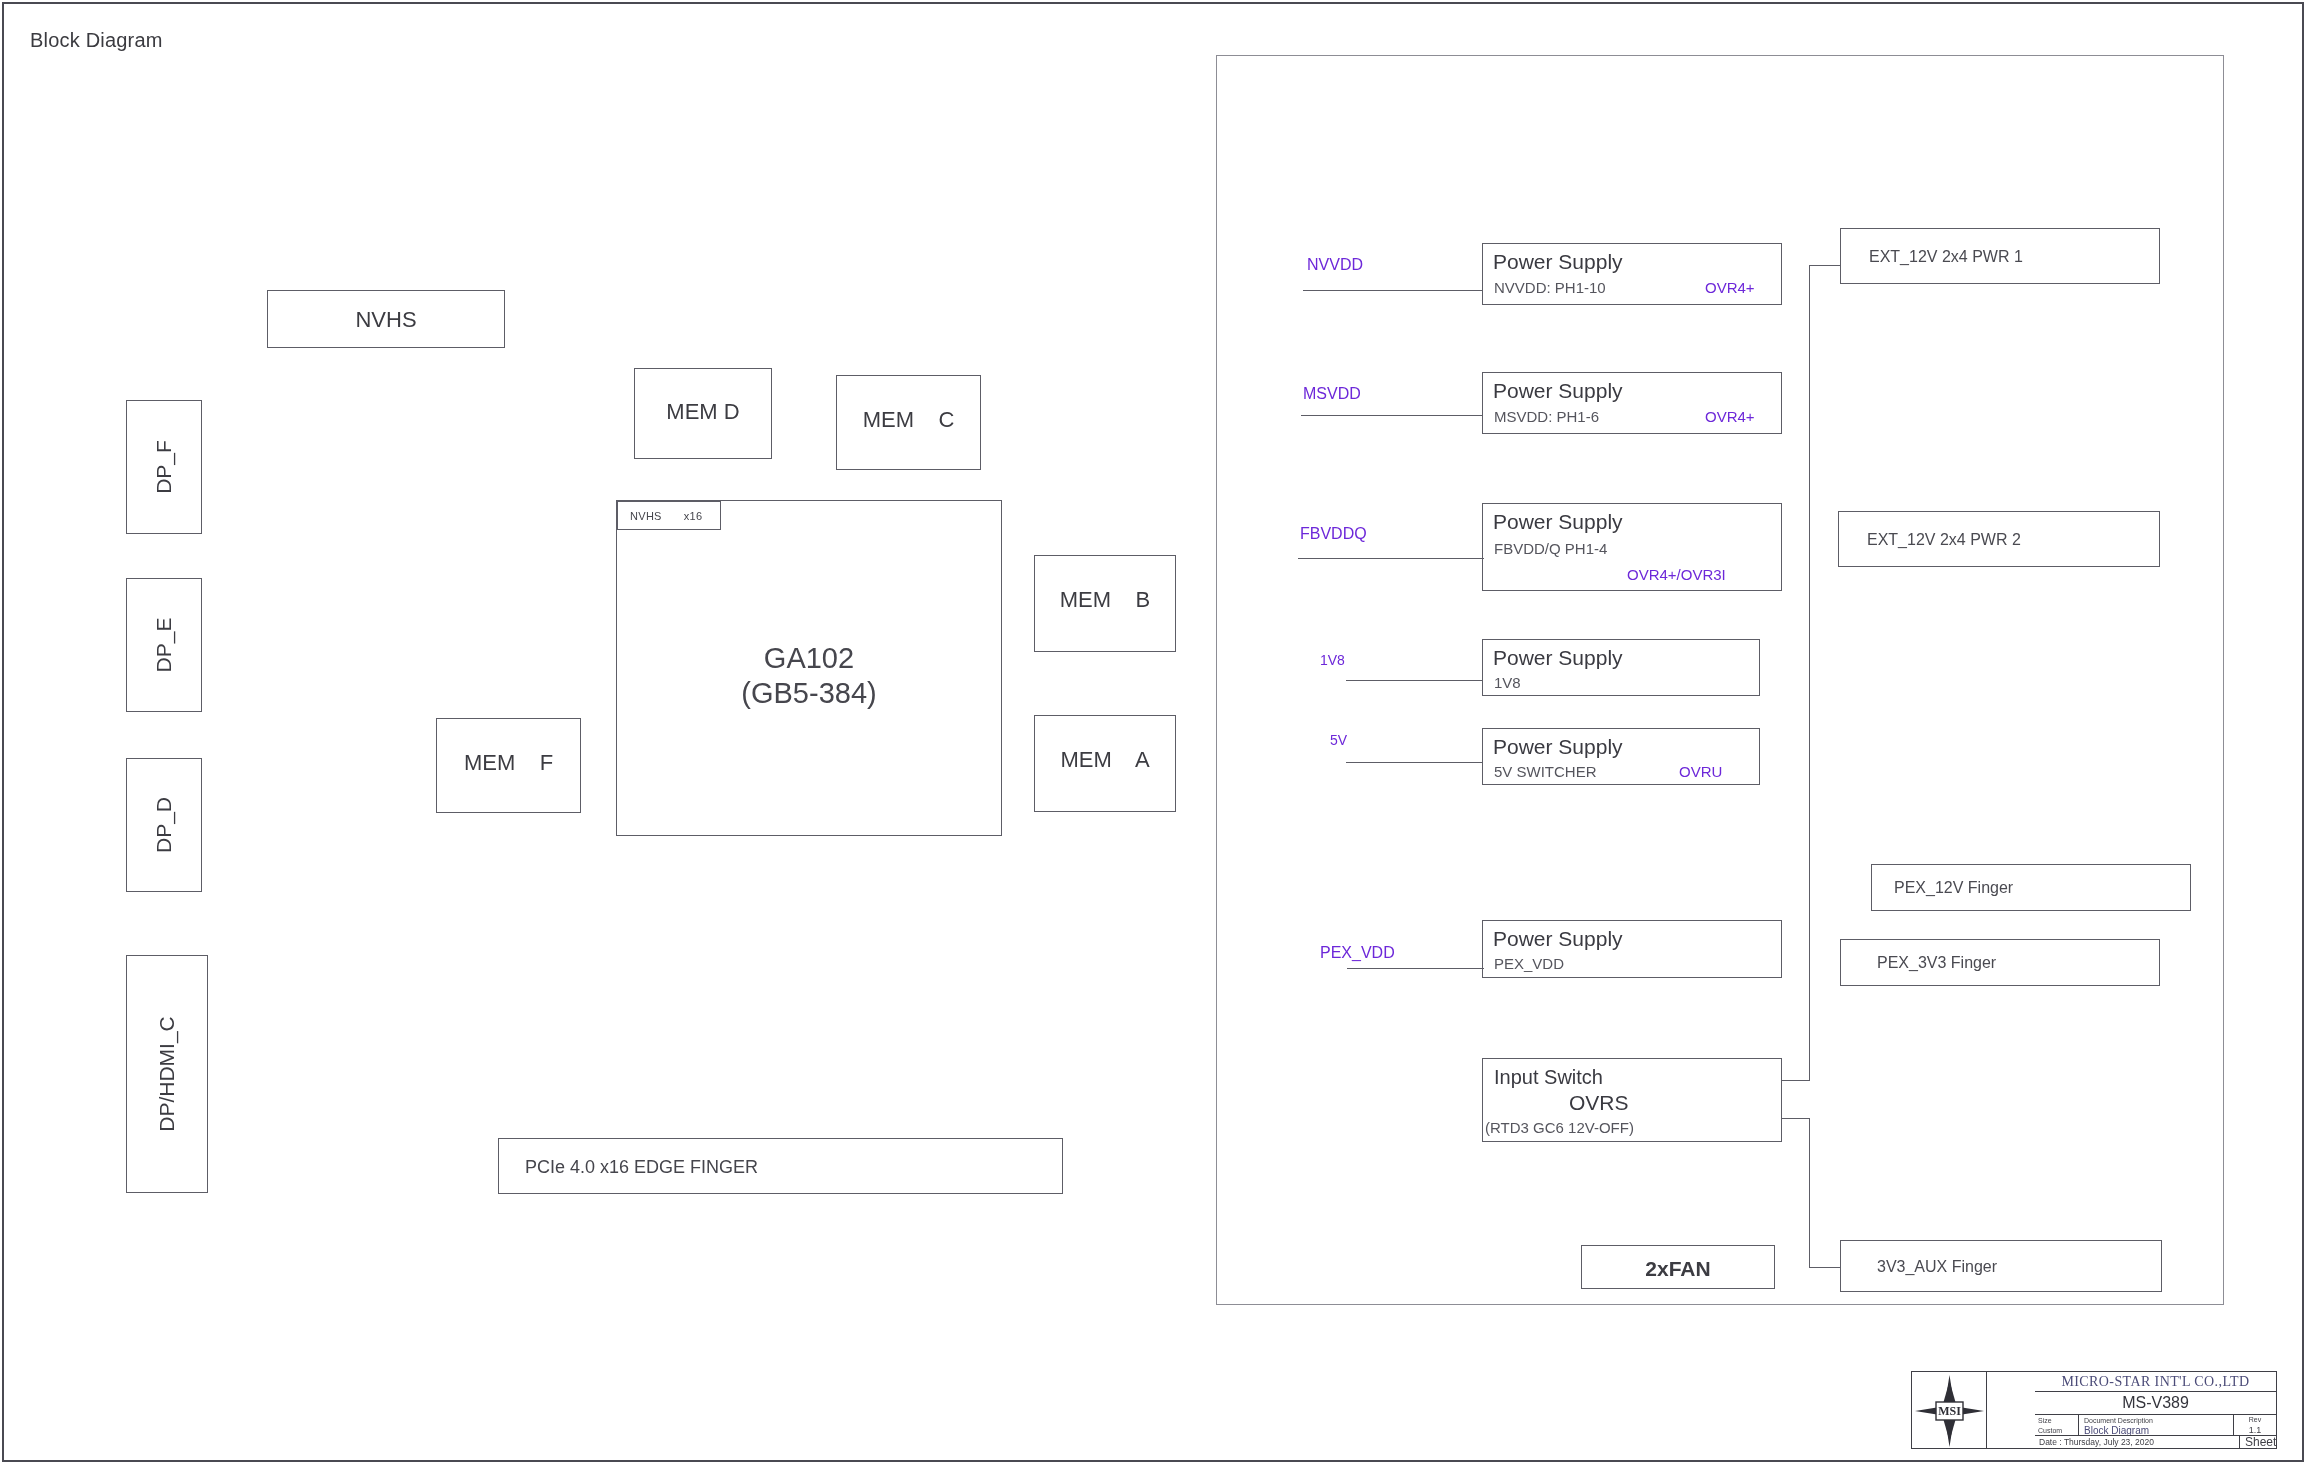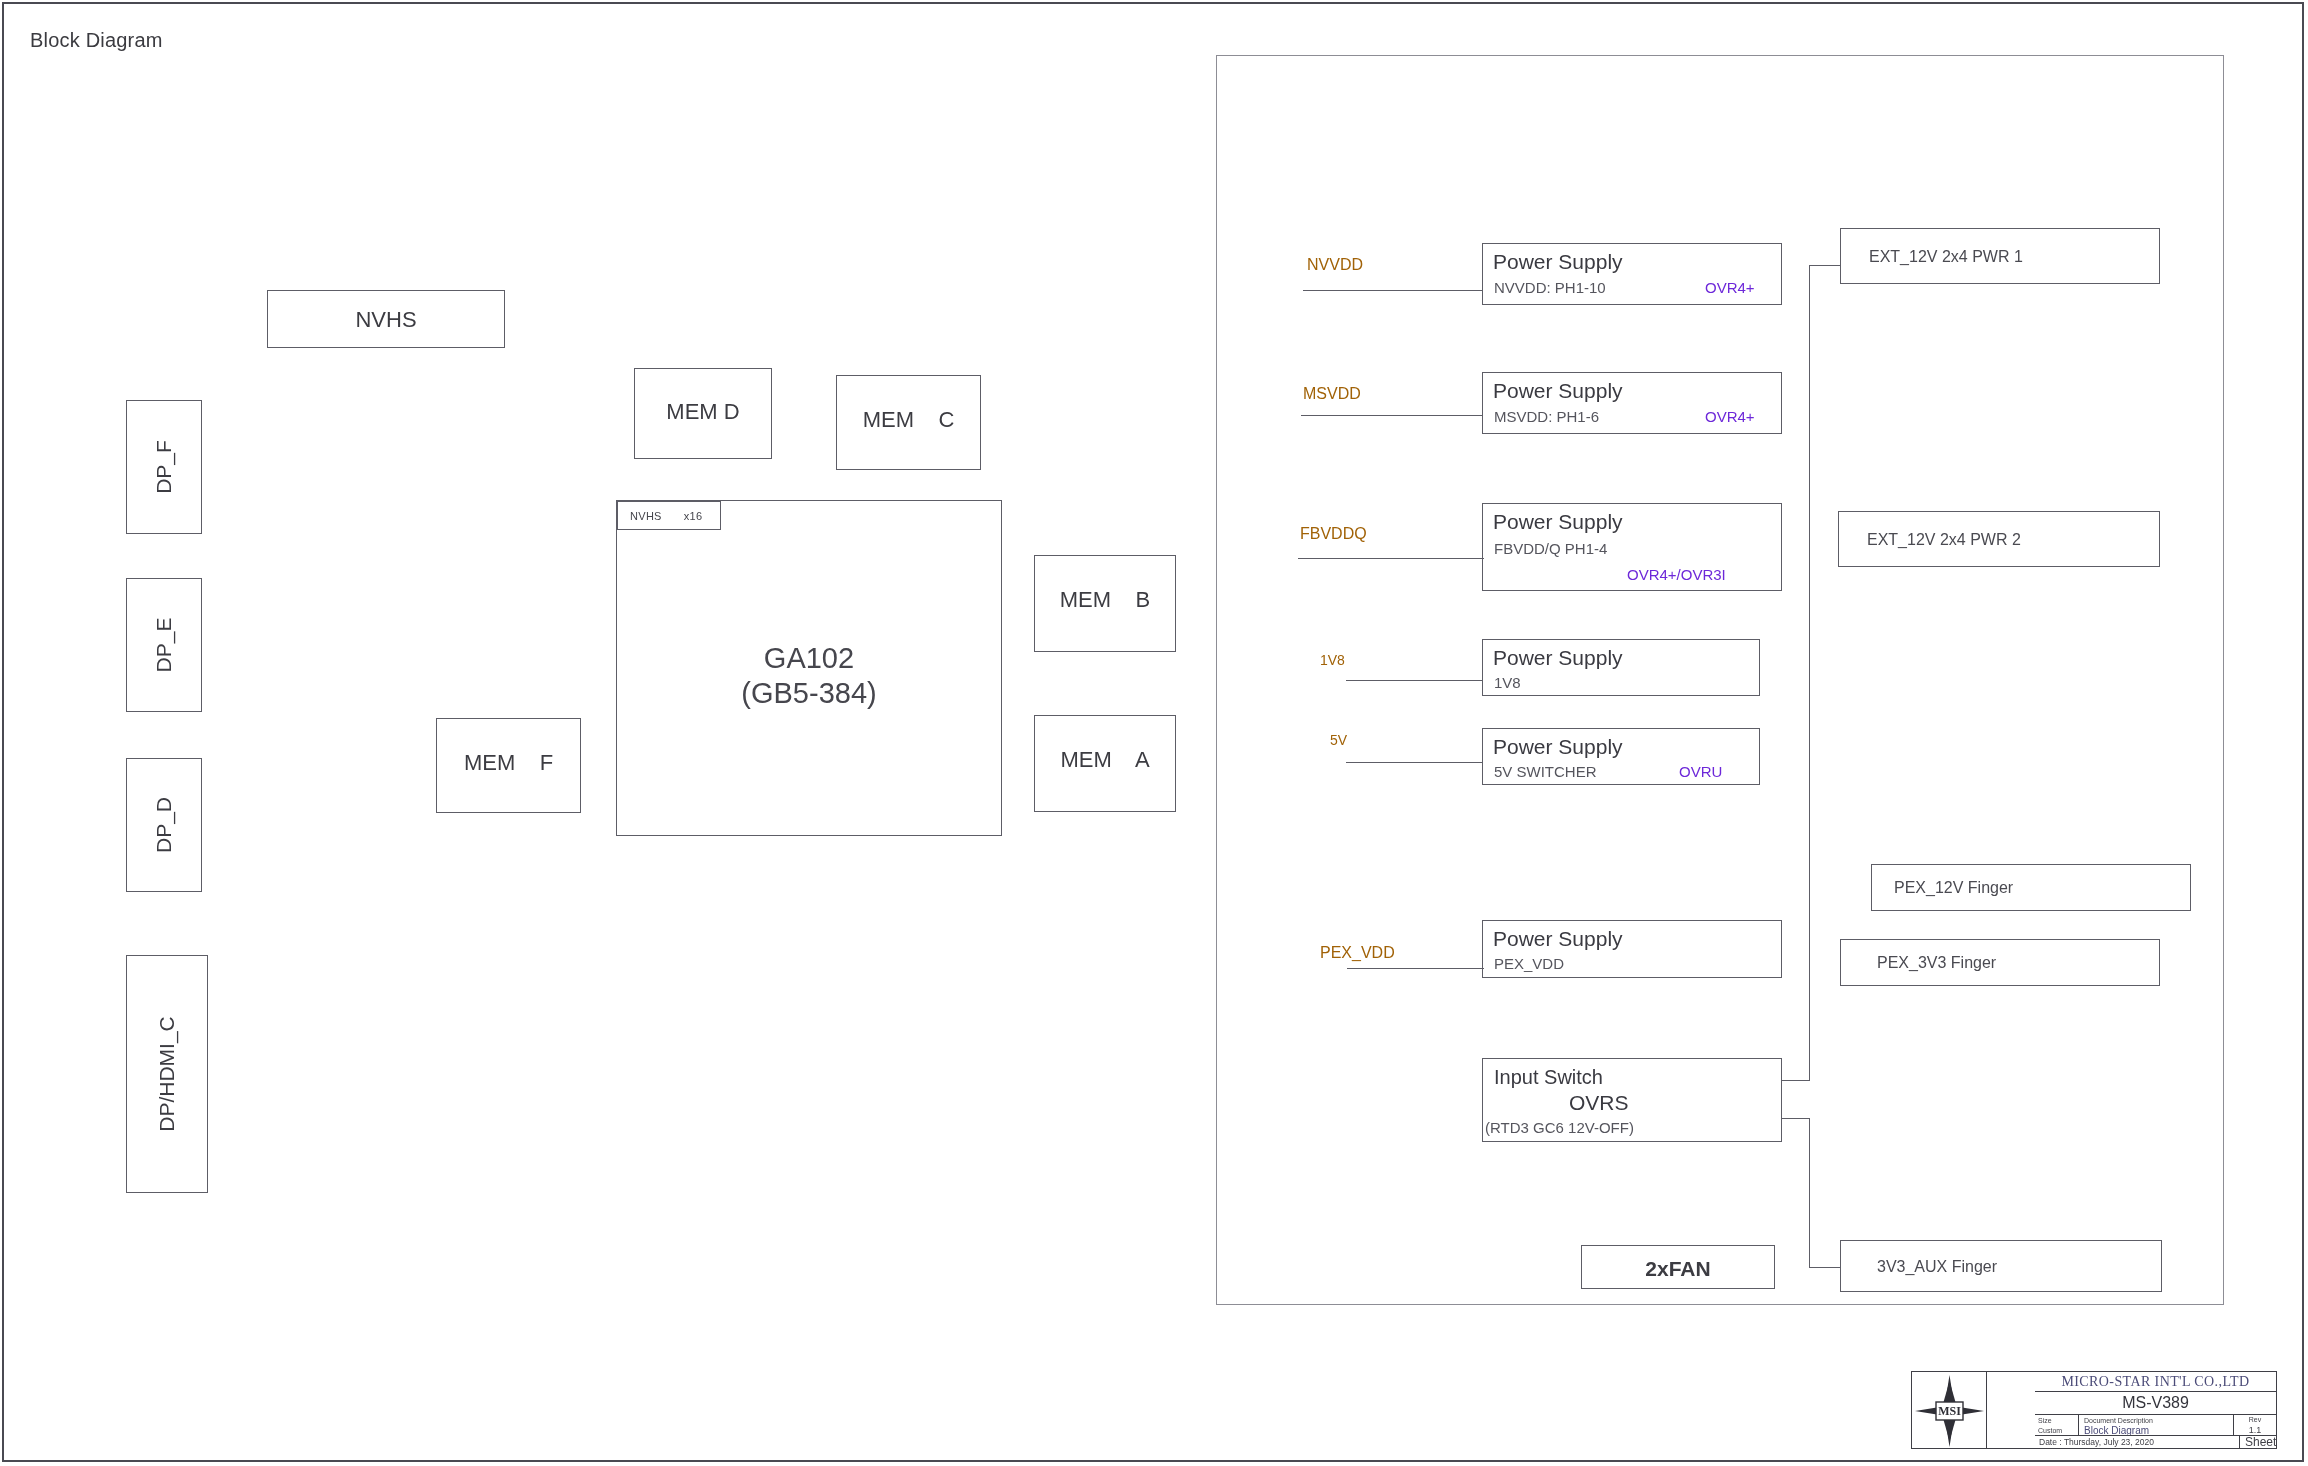--- a/index.html
+++ b/index.html
@@ -148,21 +148,21 @@
     position:absolute;
     left:26px;
     font-size:18px;
     color:#45454c;
     white-space:nowrap;
   }
   
   .netlabel{
     position:absolute;
     font-size:16px;
-    color:#a16207;
+    color:#6d28d9;
     white-space:nowrap;
   }
   .wire{
     position:absolute;
     background:#5d5d66;
   }
   .wire.h{height:1.4px;}
   .wire.v{width:1.4px;}
 
   
@@ -298,20 +298,23 @@
 
   <div class="box gpu" style="left:616px; top:500px; width:386px; height:336px;padding-left:27px;">
     <div class="lbl-main" style="top:140px;">GA102</div>
     <div class="lbl-main" style="top:175px;">(GB5-384)</div>
   </div>
   <div class="nvhs-tag" style="left:617px; top:501px; width:104px; height:29px;">
     <span>NVHS</span>
     <span style="margin-left:22px;">x16</span>
   </div>
 
+  <div class="box pcie" style="left:498px; top:1138px; width:565px; height:56px;">
+    <div class="lbl" style="top:18px;">PCIe 4.0 x16 EDGE FINGER</div>
+  </div>
 
   <div class="netlabel" style="left:1307px; top:256px;">NVVDD</div>
   <div class="wire h" style="left:1303px; top:290px; width:180px;"></div>
 
   <div class="netlabel" style="left:1303px; top:385px;">MSVDD</div>
   <div class="wire h" style="left:1301px; top:415px; width:182px;"></div>
 
   <div class="netlabel" style="left:1300px; top:525px;">FBVDDQ</div>
   <div class="wire h" style="left:1298px; top:558px; width:186px;"></div>
 

